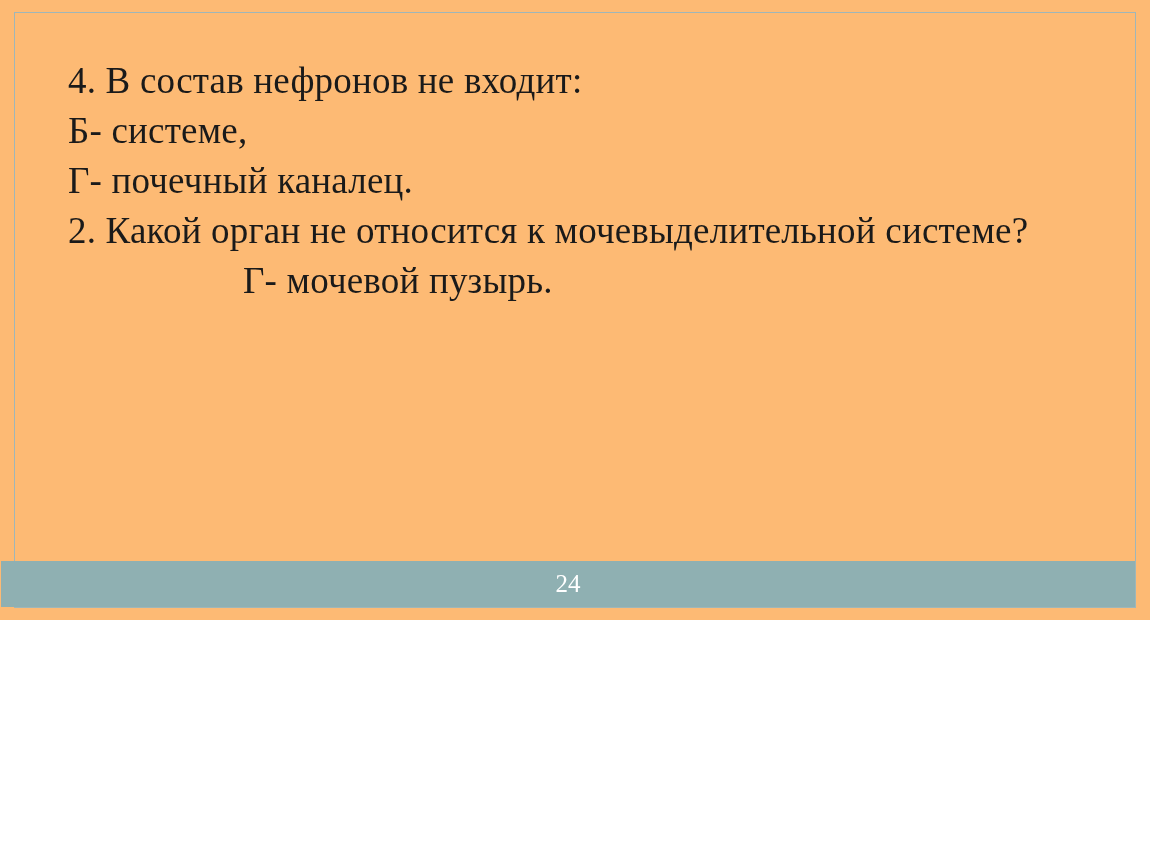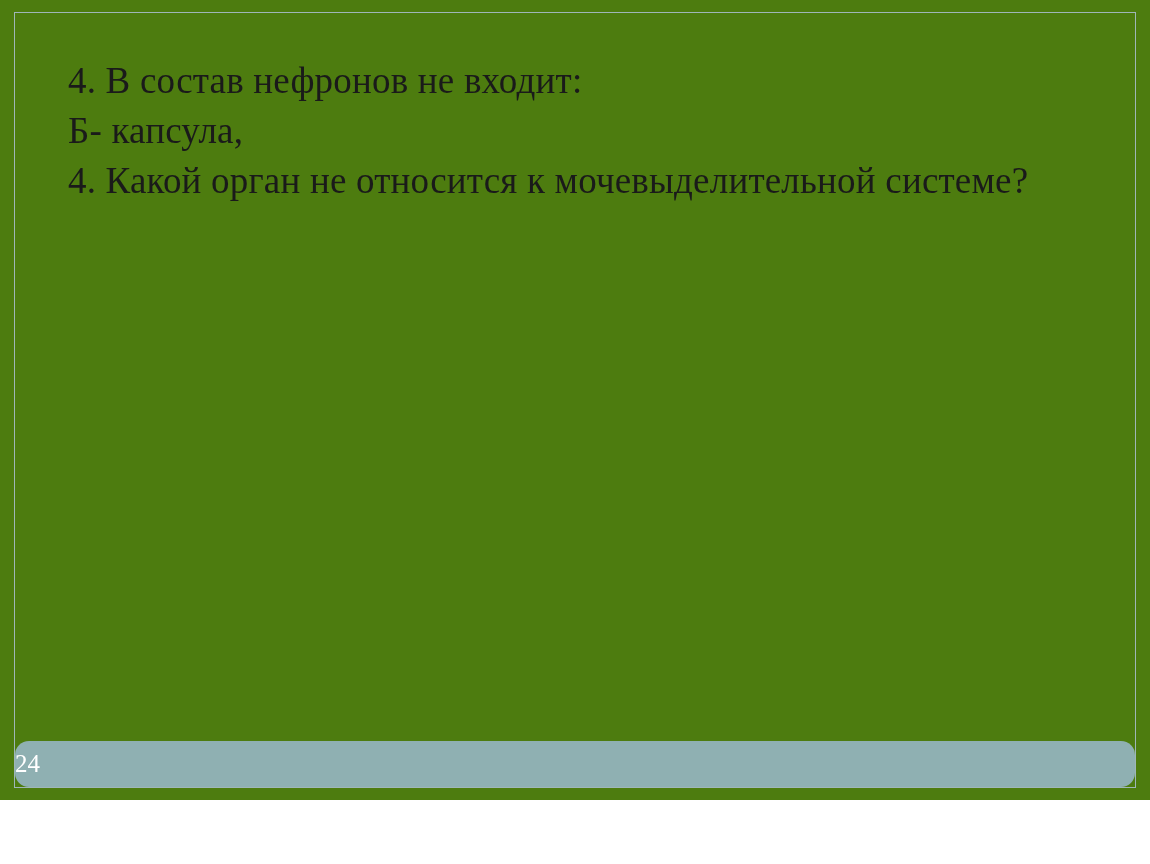--- a/index.html
+++ b/index.html
@@ -6,22 +6,22 @@
     margin: 0;
     padding: 0;
     background: #ffffff;
   }
   body {
     font-family: "Liberation Serif", serif;
   }
   .slide {
     position: relative;
     width: 1150px;
-    height: 800px;
-    background: #4d7c0f;
+    height: 620px;
+    background: #fdba74;
     box-sizing: border-box;
     overflow: hidden;
   }
   .slide-border {
     position: absolute;
     left: 14px;
     top: 12px;
     right: 14px;
     bottom: 12px;
     border: 1px solid #9fb6b8;
@@ -44,44 +44,45 @@
   }
   .line.indent-hang {
     padding-left: 36px;
     text-indent: -36px;
   }
   .line.indent-big {
     padding-left: 175px;
   }
   .footer-bar {
     position: absolute;
-    left: 15px;
+    left: 1px;
     right: 15px;
     bottom: 13px;
     height: 46px;
     background: #8fb0b2;
     display: flex;
     align-items: center;
-    justify-content: flex-start;
-    border-radius: 14px;
+    justify-content: center;
   }
   .page-number {
     font-family: "Liberation Serif", serif;
     font-size: 25px;
     color: #ffffff;
   }
 </style>
 </head>
 <body>
 
 <div class="slide">
   <div class="slide-border"></div>
 
   <div class="content">
     <div class="line">4. В состав нефронов не входит:</div>
-    <div class="line">Б- капсула,</div>
-    <div class="line indent-hang">4. Какой орган не относится к мочевыделительной системе?</div>
+    <div class="line">Б- системе,</div>
+    <div class="line">Г- почечный каналец.</div>
+    <div class="line indent-hang">2. Какой орган не относится к мочевыделительной системе?</div>
+    <div class="line indent-big">Г- мочевой пузырь.</div>
   </div>
 
   <div class="footer-bar">
     <span class="page-number">24</span>
   </div>
 </div>
 
 </body></html>

